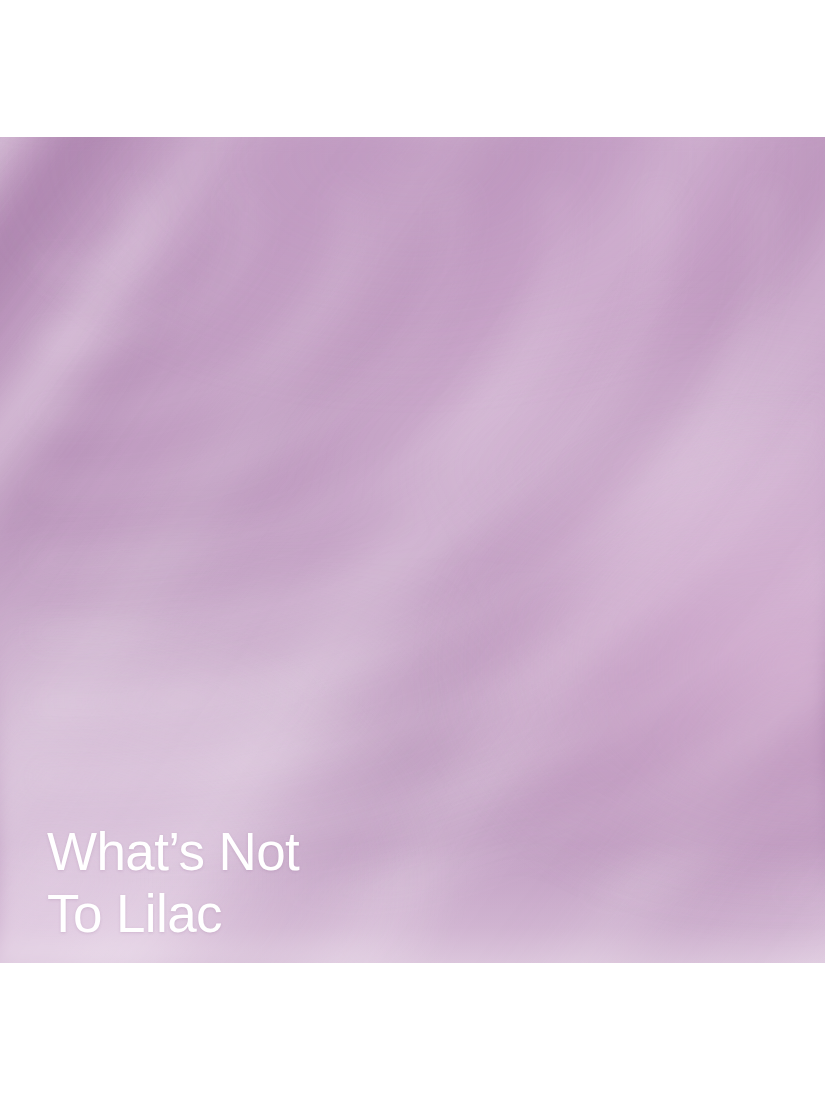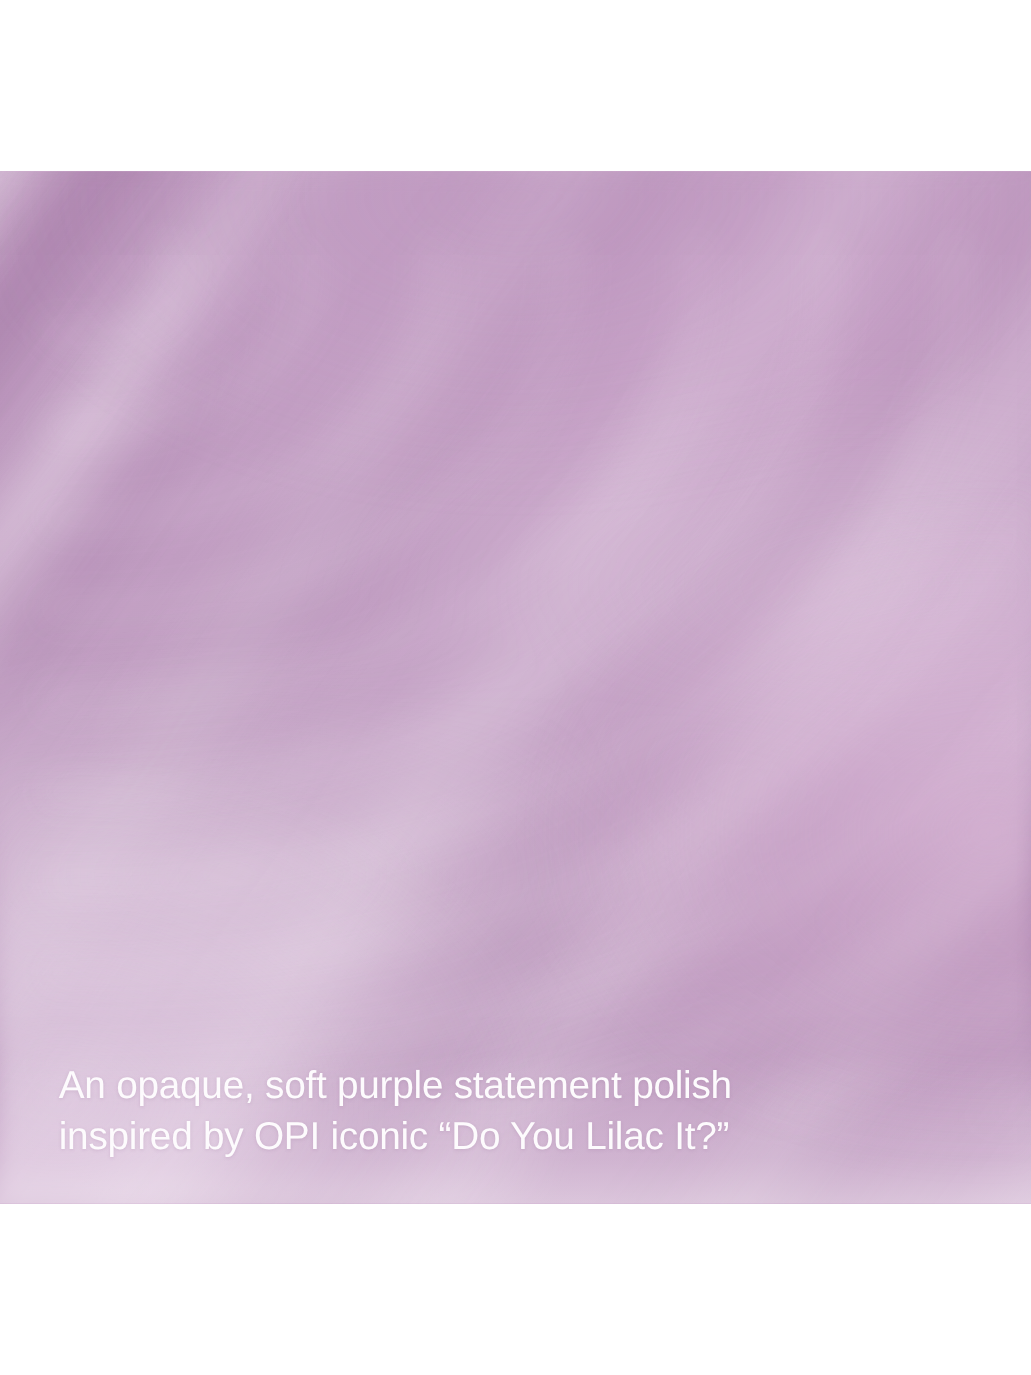--- a/index.html
+++ b/index.html
@@ -211,18 +211,20 @@
     <div class="hero-base"></div>
     <div class="hero-shade-a"></div>
     <div class="hero-sheen-a"></div>
     <div class="hero-corner-ribbons"></div>
     <div class="hero-sweep"></div>
     <div class="hero-ripples"></div>
     <div class="hero-glow"></div>
     <div class="hero-bottom-fade"></div>
 
     <div class="caption">
+      <h1 class="headline">What’s Not
+To Lilac</h1>
       <p class="subhead">An opaque, soft purple statement polish
 inspired by OPI iconic “Do You Lilac It?”</p>
     </div>
   </div>
 
 </div>
 
 </body></html>

